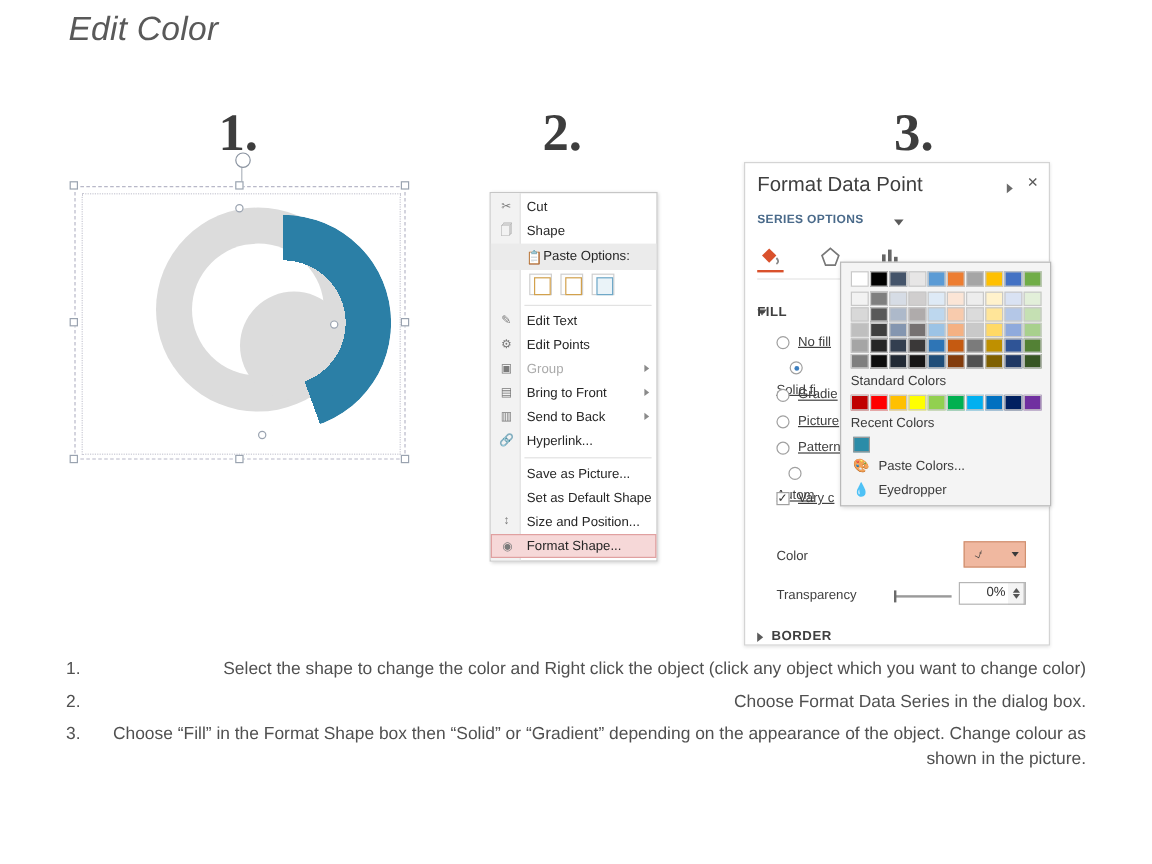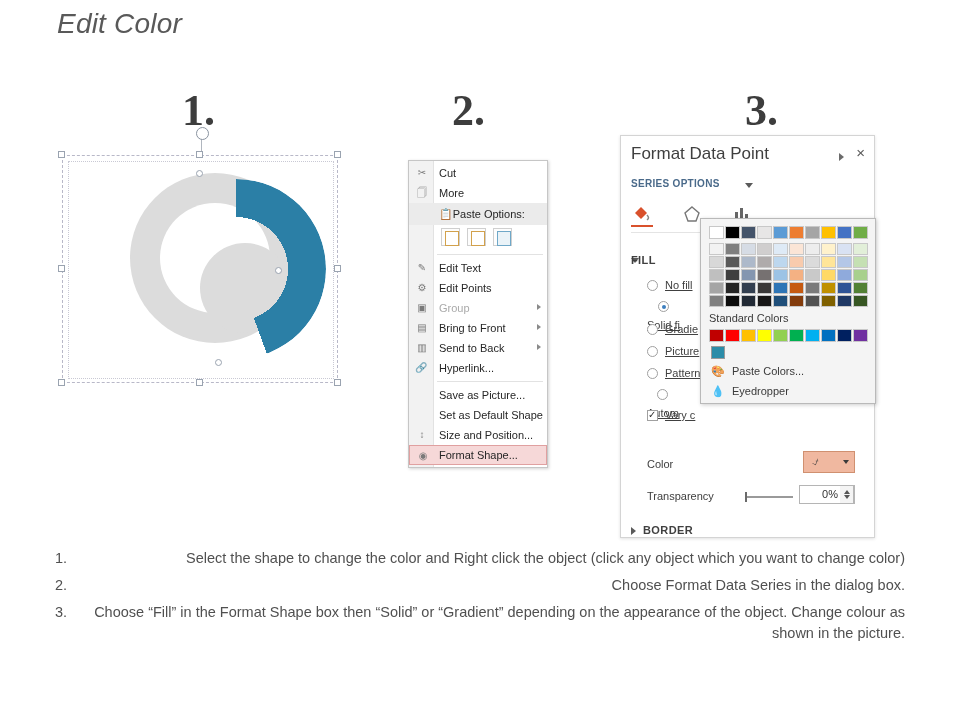--- a/index.html
+++ b/index.html
@@ -549,21 +549,21 @@
 
 <div id="context-menu">
   <div class="menu-strip"></div>
 
   <div class="menu-item">
     <span class="m-icon">✂</span>
     <span>Cut</span>
   </div>
   <div class="menu-item">
     <span class="m-icon">🗍</span>
-    <span>More</span>
+    <span>Shape</span>
   </div>
 
   <div id="paste-options-row">
     <span class="m-icon">📋</span>
     <span>Paste Options:</span>
   </div>
   <div id="paste-icons">
     <div class="paste-btn">
         <div class="pb-in"></div>
       </div>
@@ -776,20 +776,21 @@
       <div class="cp-swatch" style="background: rgb(255, 0, 0);"></div>
       <div class="cp-swatch" style="background: rgb(255, 192, 0);"></div>
       <div class="cp-swatch" style="background: rgb(255, 255, 0);"></div>
       <div class="cp-swatch" style="background: rgb(146, 208, 80);"></div>
       <div class="cp-swatch" style="background: rgb(0, 176, 80);"></div>
       <div class="cp-swatch" style="background: rgb(0, 176, 240);"></div>
       <div class="cp-swatch" style="background: rgb(0, 112, 192);"></div>
       <div class="cp-swatch" style="background: rgb(0, 32, 96);"></div>
       <div class="cp-swatch" style="background: rgb(112, 48, 160);"></div>
     </div>
+  <div class="cp-label">Recent Colors</div>
   <div id="cp-recent-swatch" style="background: rgb(43, 140, 168);"></div>
   <div class="cp-action">
     <span class="a-icon">🎨</span>
     <span>Paste Colors...</span>
   </div>
   <div class="cp-action">
     <span class="a-icon">💧</span>
     <span>Eyedropper</span>
   </div>
 </div>

